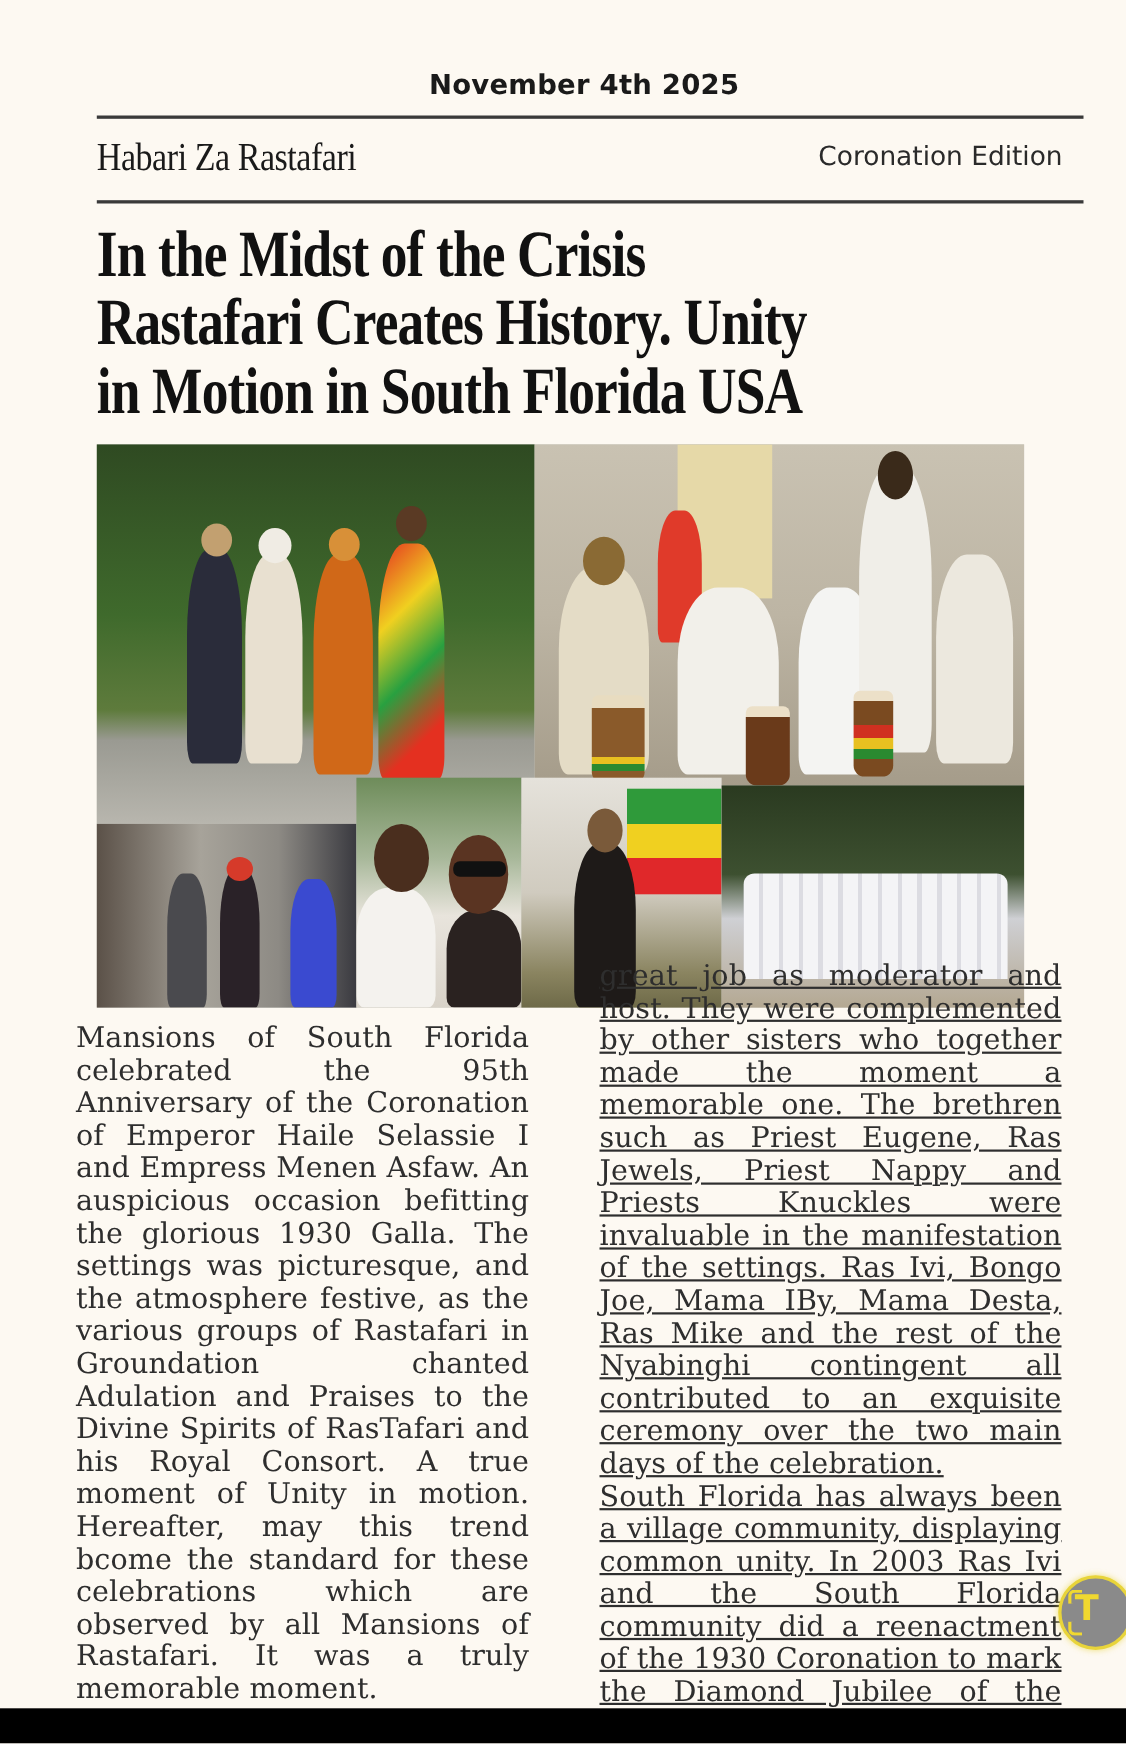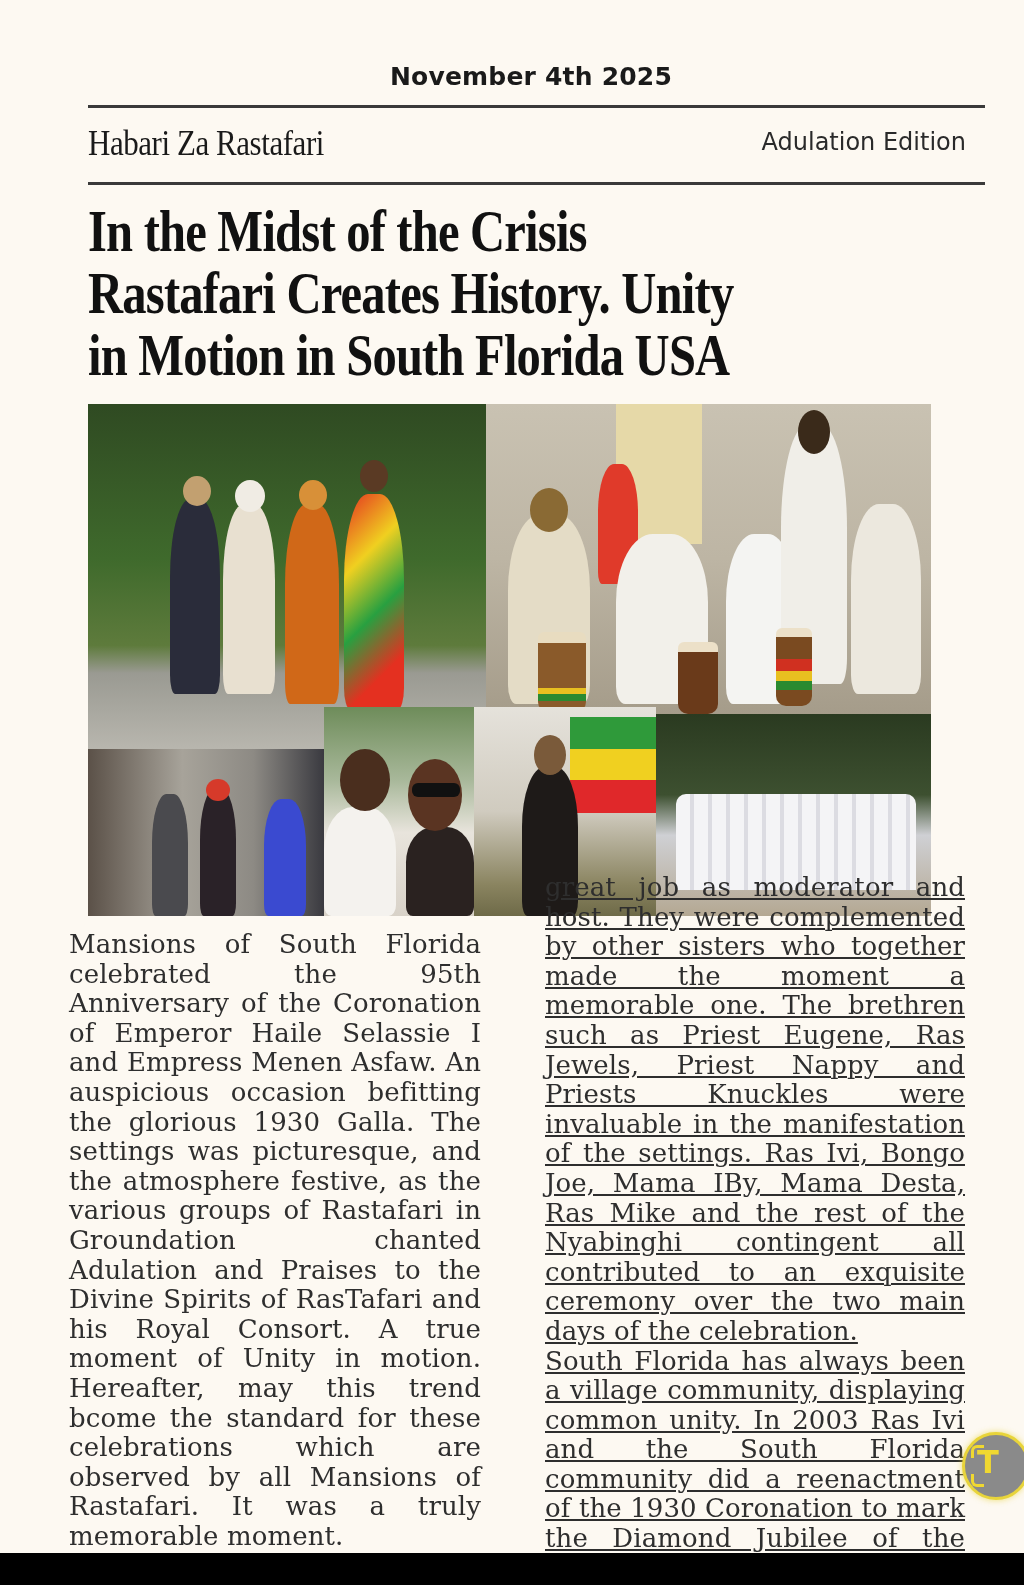--- a/index.html
+++ b/index.html
@@ -84,21 +84,21 @@
   }
   .fab .br.tl { left: 6px; top: 10px; border-right: none; border-bottom: none; border-radius: 6px 0 0 0; }
   .fab .br.bl { left: 6px; bottom: 10px; border-right: none; border-top: none; border-radius: 0 0 0 6px; }
 </style>
 </head>
 <body>
 
 <div class="date">November 4th 2025</div>
 <div class="rule r1"></div>
 <div class="masthead">Habari Za Rastafari</div>
-<div class="edition">Adulation Edition</div>
+<div class="edition">Coronation Edition</div>
 <div class="rule r2"></div>
 
 <div class="headline">
   <div>In the Midst of the Crisis</div>
   <div>Rastafari Creates History. Unity</div>
   <div>in Motion in South Florida USA</div>
 </div>
 
 <div class="collage">
 

